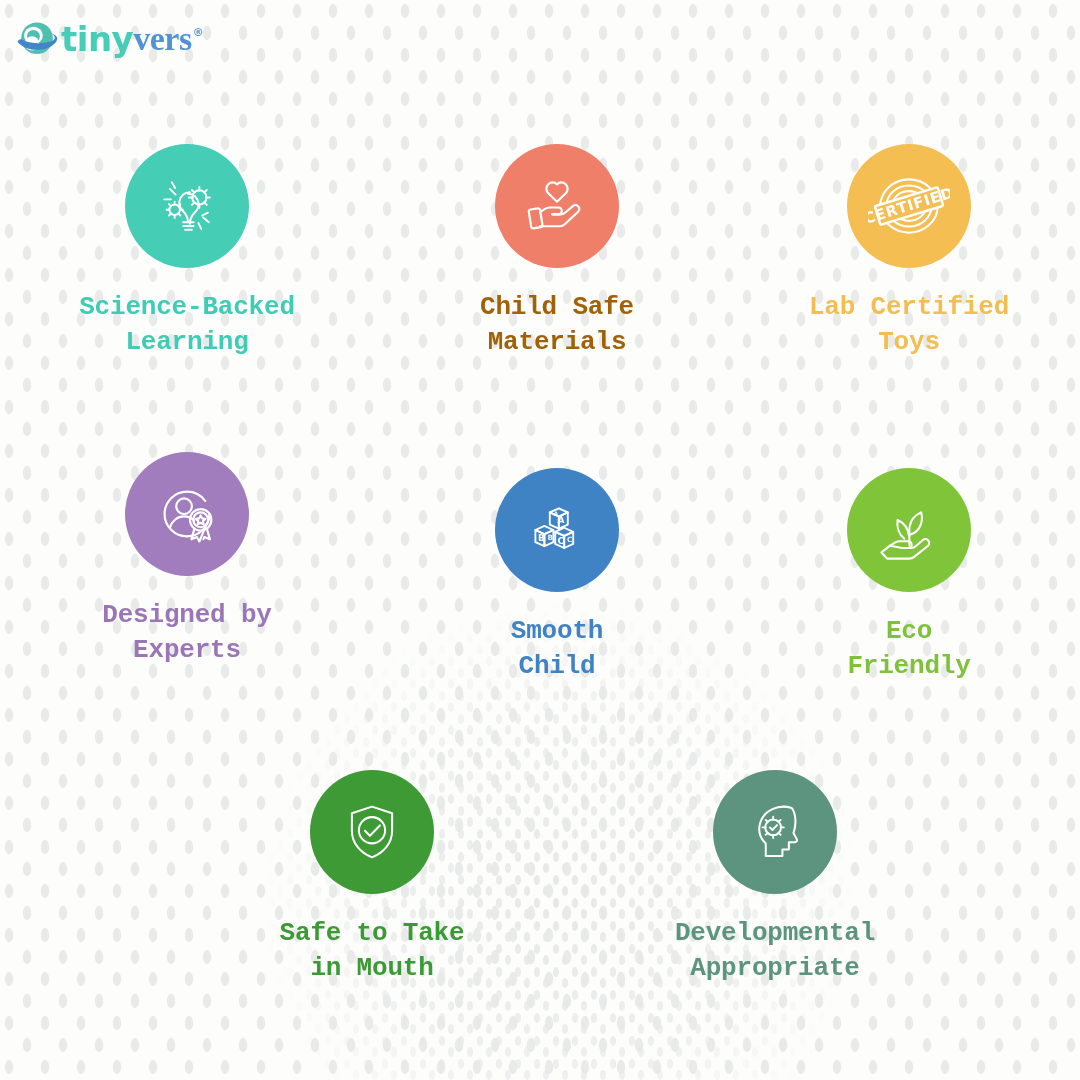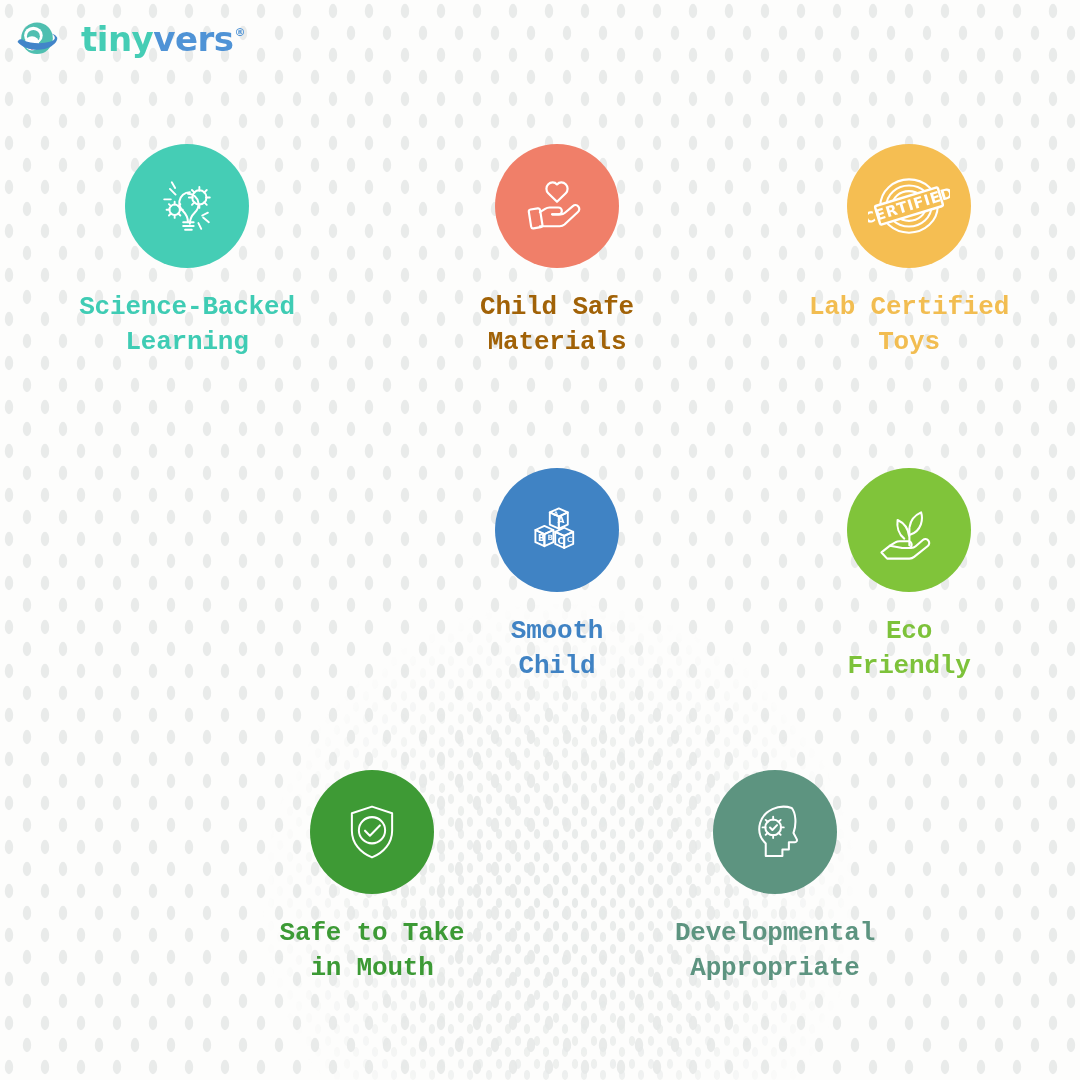--- a/index.html
+++ b/index.html
@@ -15,35 +15,35 @@
   #bg-pattern{
     position:absolute;inset:0;
     z-index:0;
     pointer-events:none;
   }
 
   
   #logo{
     position:absolute;
     left:14px;top:16px;
-    display:flex;align-items:center;gap:21px;
+    display:flex;align-items:center;gap:1px;
     z-index:5;
   }
   #logo .mark{width:46px;height:46px;display:block;}
   #logo .wordmark{
     position:relative;
     font-family:"DejaVu Sans", sans-serif;
     font-size:34px;
     font-weight:700;
     letter-spacing:-0.5px;
     line-height:1;
     display:flex;align-items:flex-end;
   }
   #logo .tiny{color:#45cdb5;}
-  #logo .vers{color:#4f93d6;}
+  #logo .vers{color:#4f93d6;font-family:Liberation Serif, serif;}
   #logo .reg{
     font-size:11px;
     color:#4f93d6;
     vertical-align:super;
     position:relative;
     top:-18px;
     left:1px;
     font-weight:600;
   }
 
@@ -192,20 +192,36 @@
         <g transform="rotate(-17 40 40)">
           <rect x="8" y="30.5" width="64" height="19" rx="1.6" fill="#f5be52" stroke="#ffffff" stroke-width="2.4"></rect>
           <text x="40" y="44.6" text-anchor="middle" font-family="DejaVu Sans, sans-serif" font-size="14.5" font-weight="700" letter-spacing="0.8" fill="#ffffff" stroke="none">CERTIFIED</text>
         </g>
       </svg>
     </div>
     <div class="caption" style="color:#f2bd51">Lab Certified
 Toys</div>
   </div>
 
+  <div class="feature" id="f-experts">
+    <div class="badge" style="background:#a27dbd">
+      <svg width="78" height="78" viewBox="0 0 80 80" fill="none" stroke="#ffffff" stroke-width="2.2" stroke-linecap="round" stroke-linejoin="round">
+        <path d="M63 40c0 12.7-10.3 23-23 23S17 52.7 17 40 27.3 17 40 17c7.7 0 14.5 3.8 18.7 9.6"></path>
+        <circle cx="37" cy="32" r="8"></circle>
+        <path d="M22.5 54c2-7 7.7-11.5 14.5-11.5 4 0 7.7 1.6 10.4 4.2"></path>
+        <circle cx="54" cy="46" r="11"></circle>
+        <circle cx="54" cy="46" r="7.6"></circle>
+        <path d="M54 41.5l1.5 3 3.3.5-2.4 2.3.6 3.3-3-1.6-3 1.6.6-3.3-2.4-2.3 3.3-.5z"></path>
+        <path d="M47.5 55.5L44.5 66l5.6-2.4 2.6 4.6 4.2-10.2"></path>
+        <path d="M60.5 55.5L63.5 66l-5.6-2.4-1.2 2.2"></path>
+      </svg>
+    </div>
+    <div class="caption" style="color:#9a76b6">Designed by
+Experts</div>
+  </div>
 
   <div class="feature" id="f-smooth">
     <div class="badge" style="background:#4083c4">
       <svg width="72" height="72" viewBox="0 0 80 80" fill="none" stroke="#ffffff" stroke-width="2.1" stroke-linecap="round" stroke-linejoin="round">
 
         <g>
           <path d="M32 20.5l10-4.5 10 4.5-10 4.5z"></path>
           <path d="M32 20.5V34l10 4.5V25z"></path>
           <path d="M52 20.5V34l-10 4.5V25z"></path>
           <text x="40.5" y="32.5" font-family="DejaVu Sans, sans-serif" font-size="10" font-weight="700" fill="#ffffff" stroke="none">A</text>

